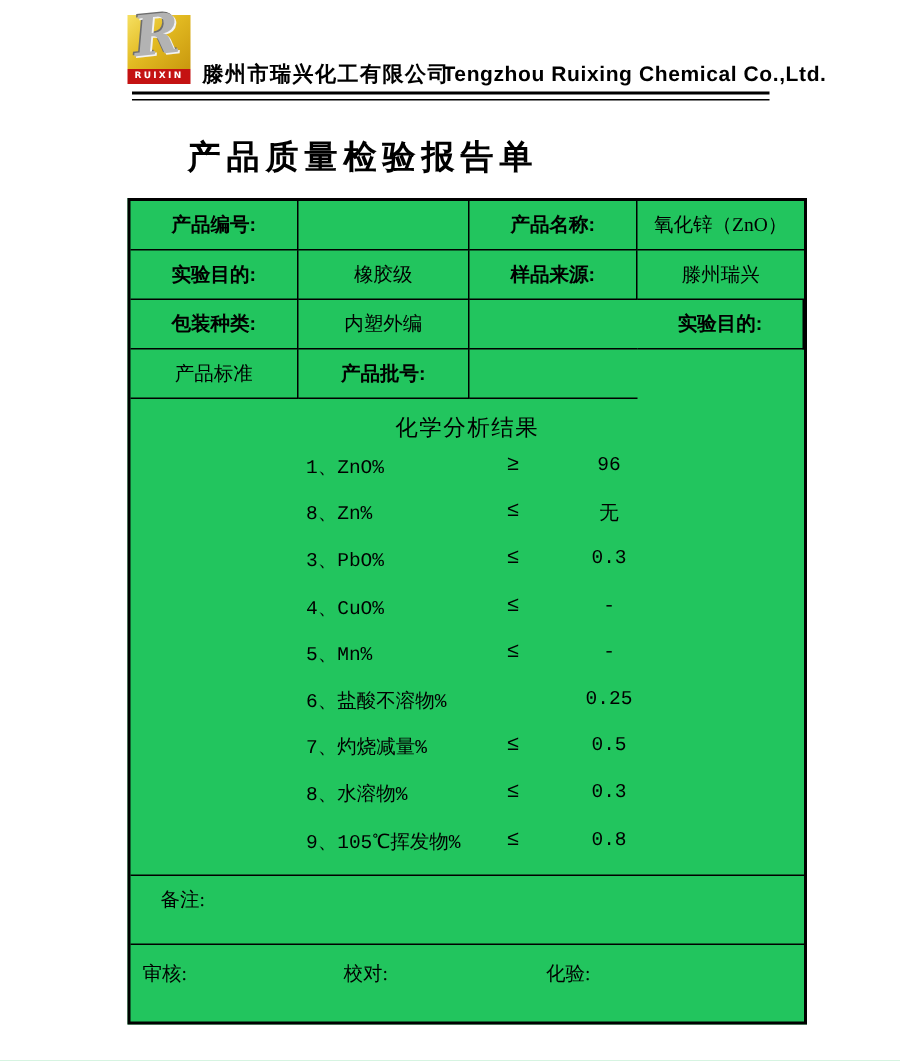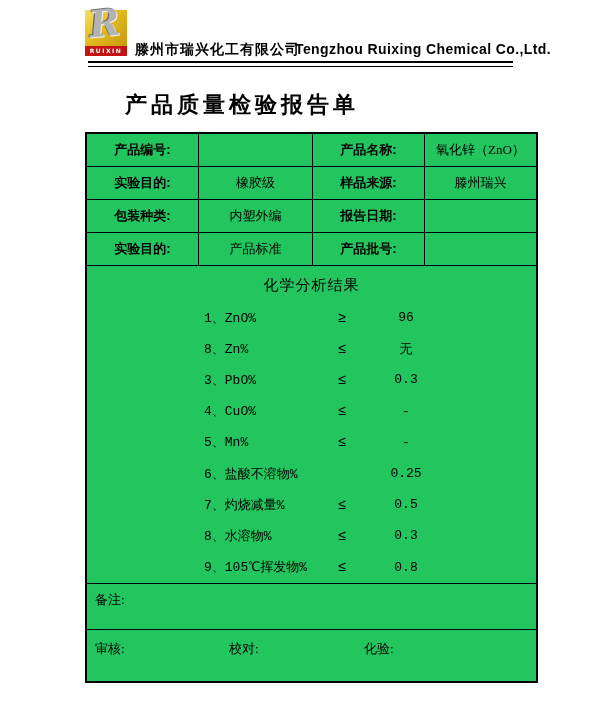--- a/index.html
+++ b/index.html
@@ -21,26 +21,26 @@
   
   .report-table{position:absolute;left:85px;top:132px;width:453px;height:551px;border:2px solid #000;box-sizing:border-box;background:#22c55e;}
   .info-grid{display:grid;grid-template-columns:112px 114px 112px 111px;grid-auto-rows:33px;}
   .cell{border-right:1px solid #000;border-bottom:1px solid #000;box-sizing:border-box;display:flex;align-items:center;justify-content:center;font-size:13px;overflow:hidden;}
   .cell.last{border-right:none;}
   .cell.lab{font-weight:bold;font-family:"Liberation Sans","DejaVu Sans",sans-serif;}
   .cell.val{font-family:"Liberation Serif","DejaVu Serif",serif;}
 
   .analysis{height:318px;border-bottom:1px solid #000;box-sizing:border-box;padding-top:6px;font-family:Liberation Mono, monospace;}
   .analysis-title{height:30px;line-height:30px;text-align:center;font-size:15px;letter-spacing:1px;}
-  .analysis-row{height:31.2px;display:flex;align-items:center;font-size:13px;padding-left:117px;box-sizing:border-box;}
+  .analysis-row{height:31.2px;display:flex;align-items:flex-start;font-size:13px;padding-left:117px;box-sizing:border-box;}
   .a-name{width:118px;white-space:nowrap;}
   .a-rel{width:40px;text-align:center;font-size:14px;}
   .a-val{width:88px;text-align:center;}
 
-  .remarks{height:46px;border-bottom:1px solid #000;box-sizing:border-box;padding:7px 8px;font-family:"Liberation Serif","DejaVu Serif",serif;font-size:13px;}
+  .remarks{height:46px;border-bottom:1px solid #000;box-sizing:border-box;padding:7px 20px;font-family:"Liberation Serif","DejaVu Serif",serif;font-size:13px;}
   .signatures{position:relative;height:50px;font-family:"Liberation Serif","DejaVu Serif",serif;font-size:13px;}
   .sig{position:absolute;top:10px;}
   .sig-review{left:8px;}
   .sig-proof{left:142px;}
   .sig-assay{left:277px;}
 </style>
 </head>
 <body>
 
 <div class="page">
@@ -65,21 +65,20 @@
       <div class="cell lab">产品名称:</div>
       <div class="cell val last">氧化锌（ZnO）</div>
 
       <div class="cell lab">实验目的:</div>
       <div class="cell val">橡胶级</div>
       <div class="cell lab">样品来源:</div>
       <div class="cell val last">滕州瑞兴</div>
 
       <div class="cell lab">包装种类:</div>
       <div class="cell val">内塑外编</div>
-      <div class="cell lab">报告日期:</div>
       <div class="cell val last"></div>
 
       <div class="cell lab">实验目的:</div>
       <div class="cell val">产品标准</div>
       <div class="cell lab">产品批号:</div>
       <div class="cell val last"></div>
     </div>
 
     <div class="analysis">
       <div class="analysis-title">化学分析结果</div>

